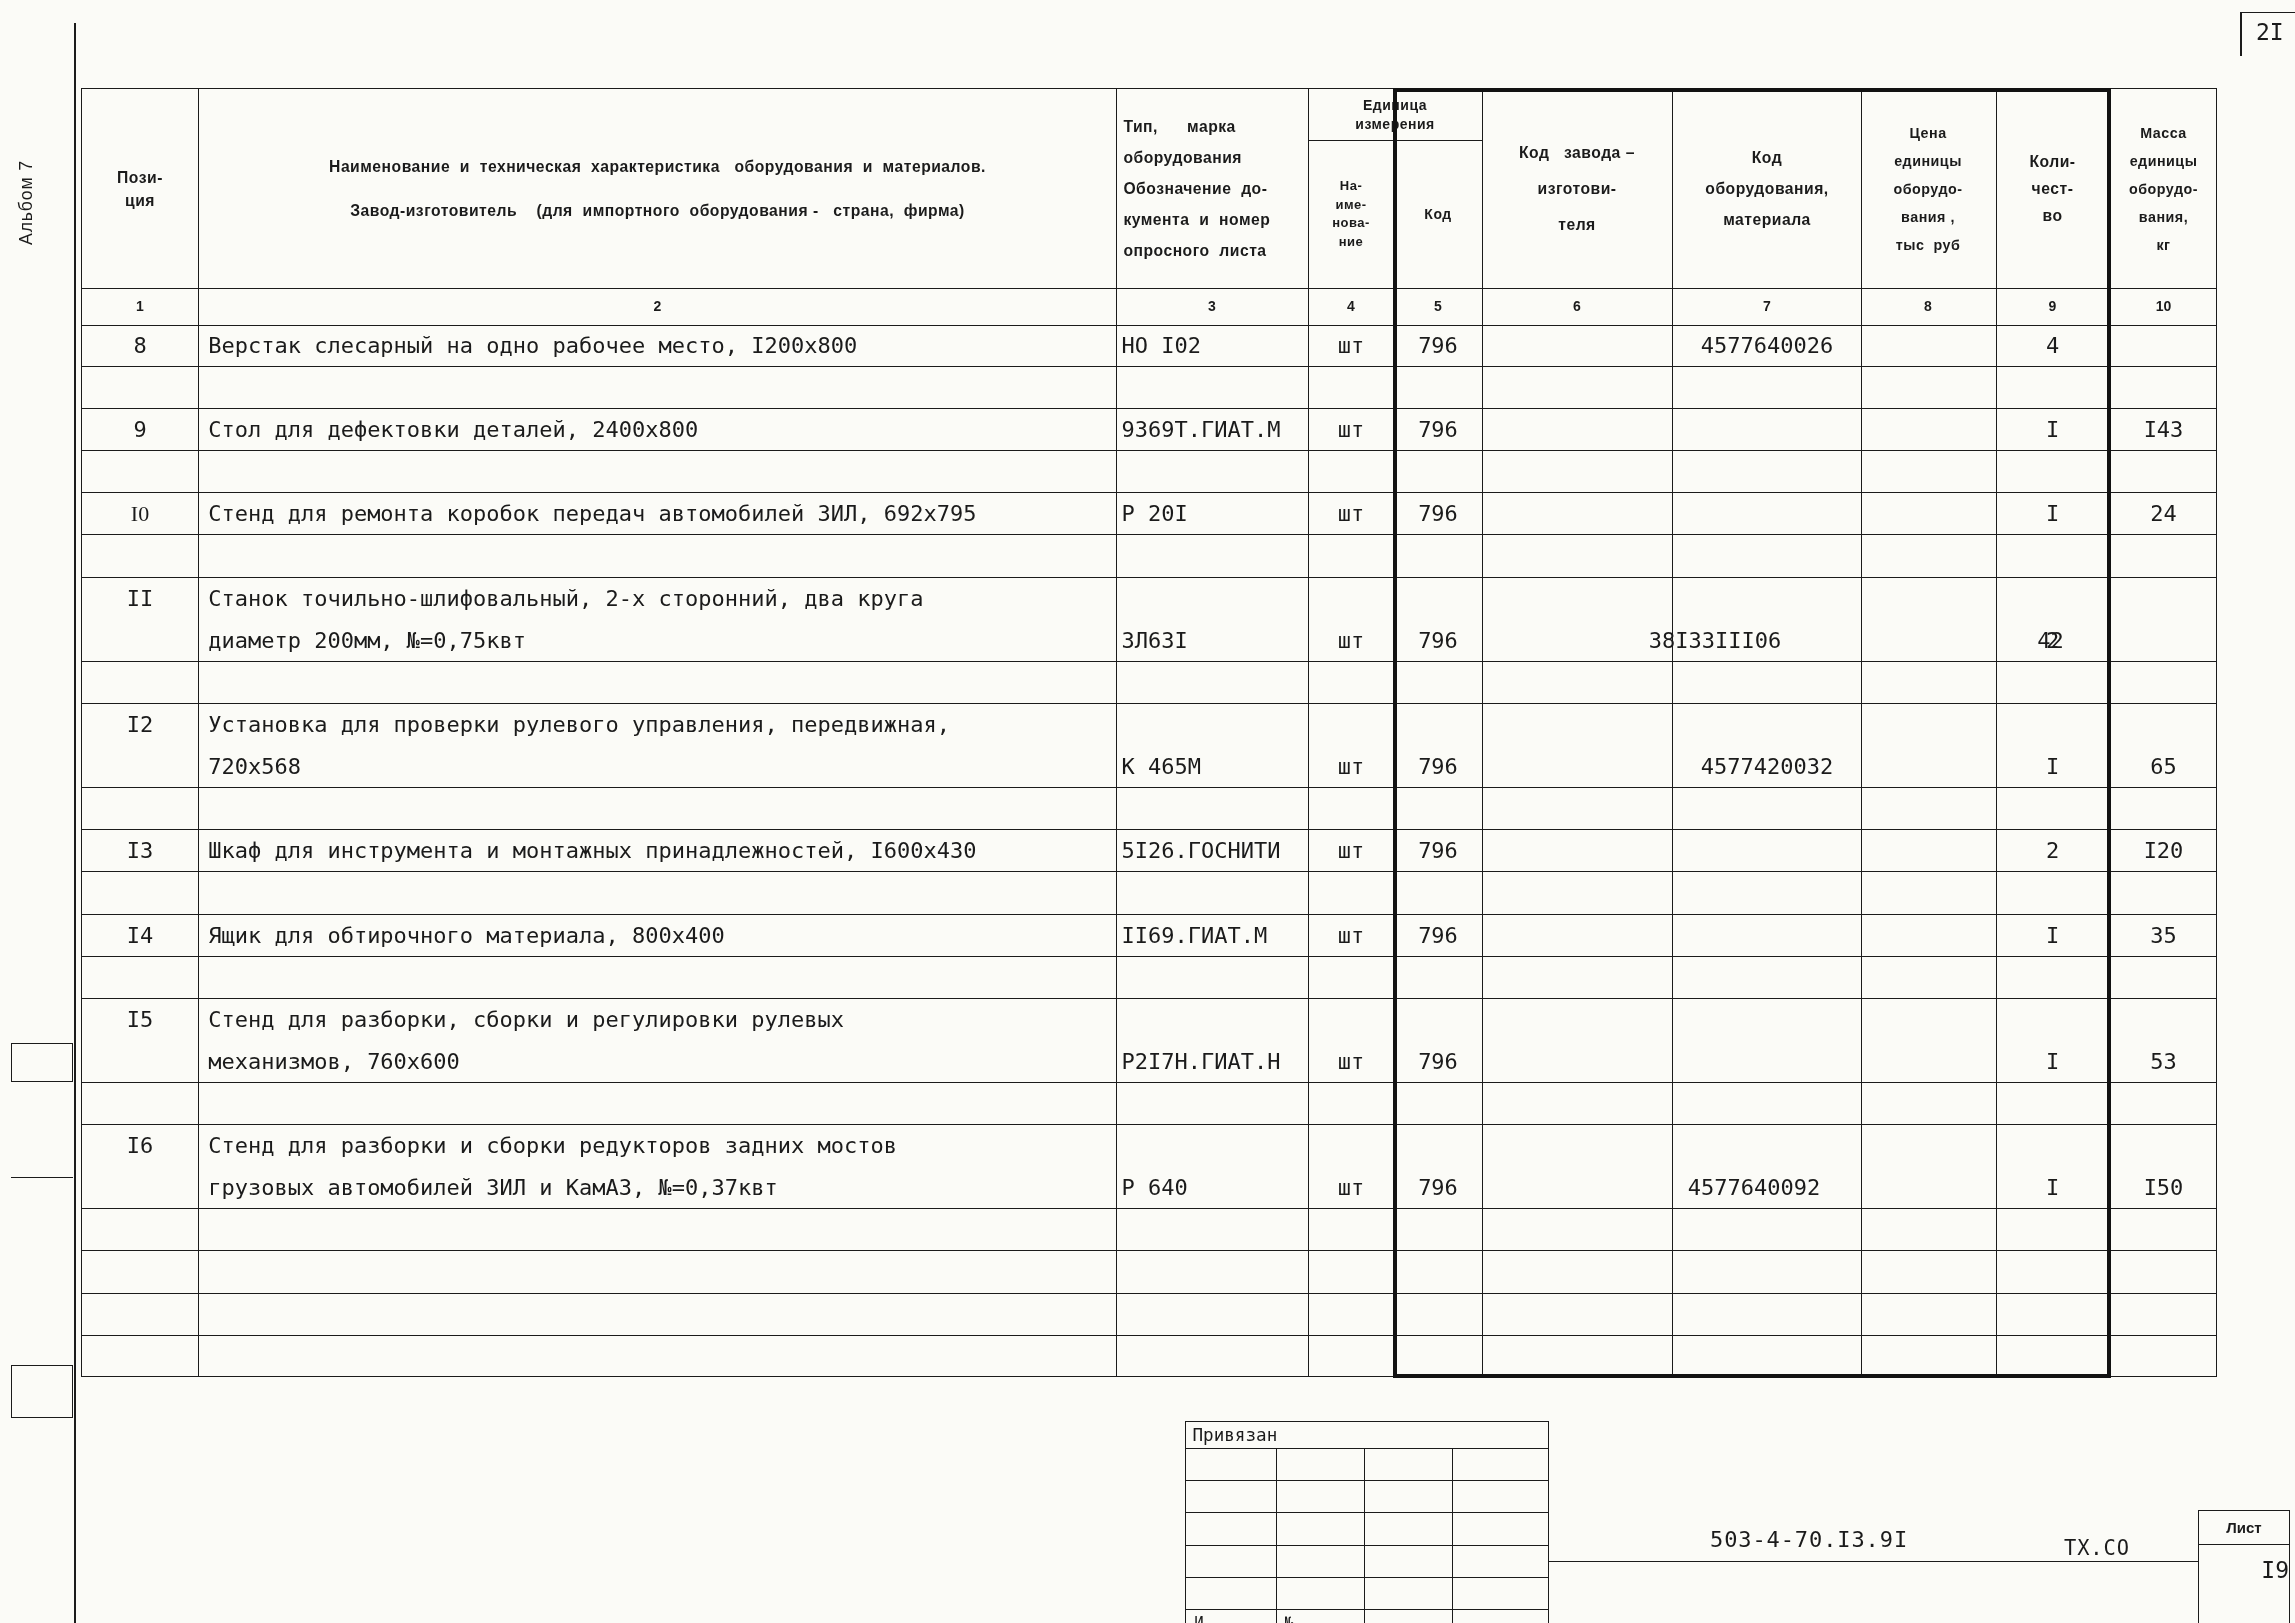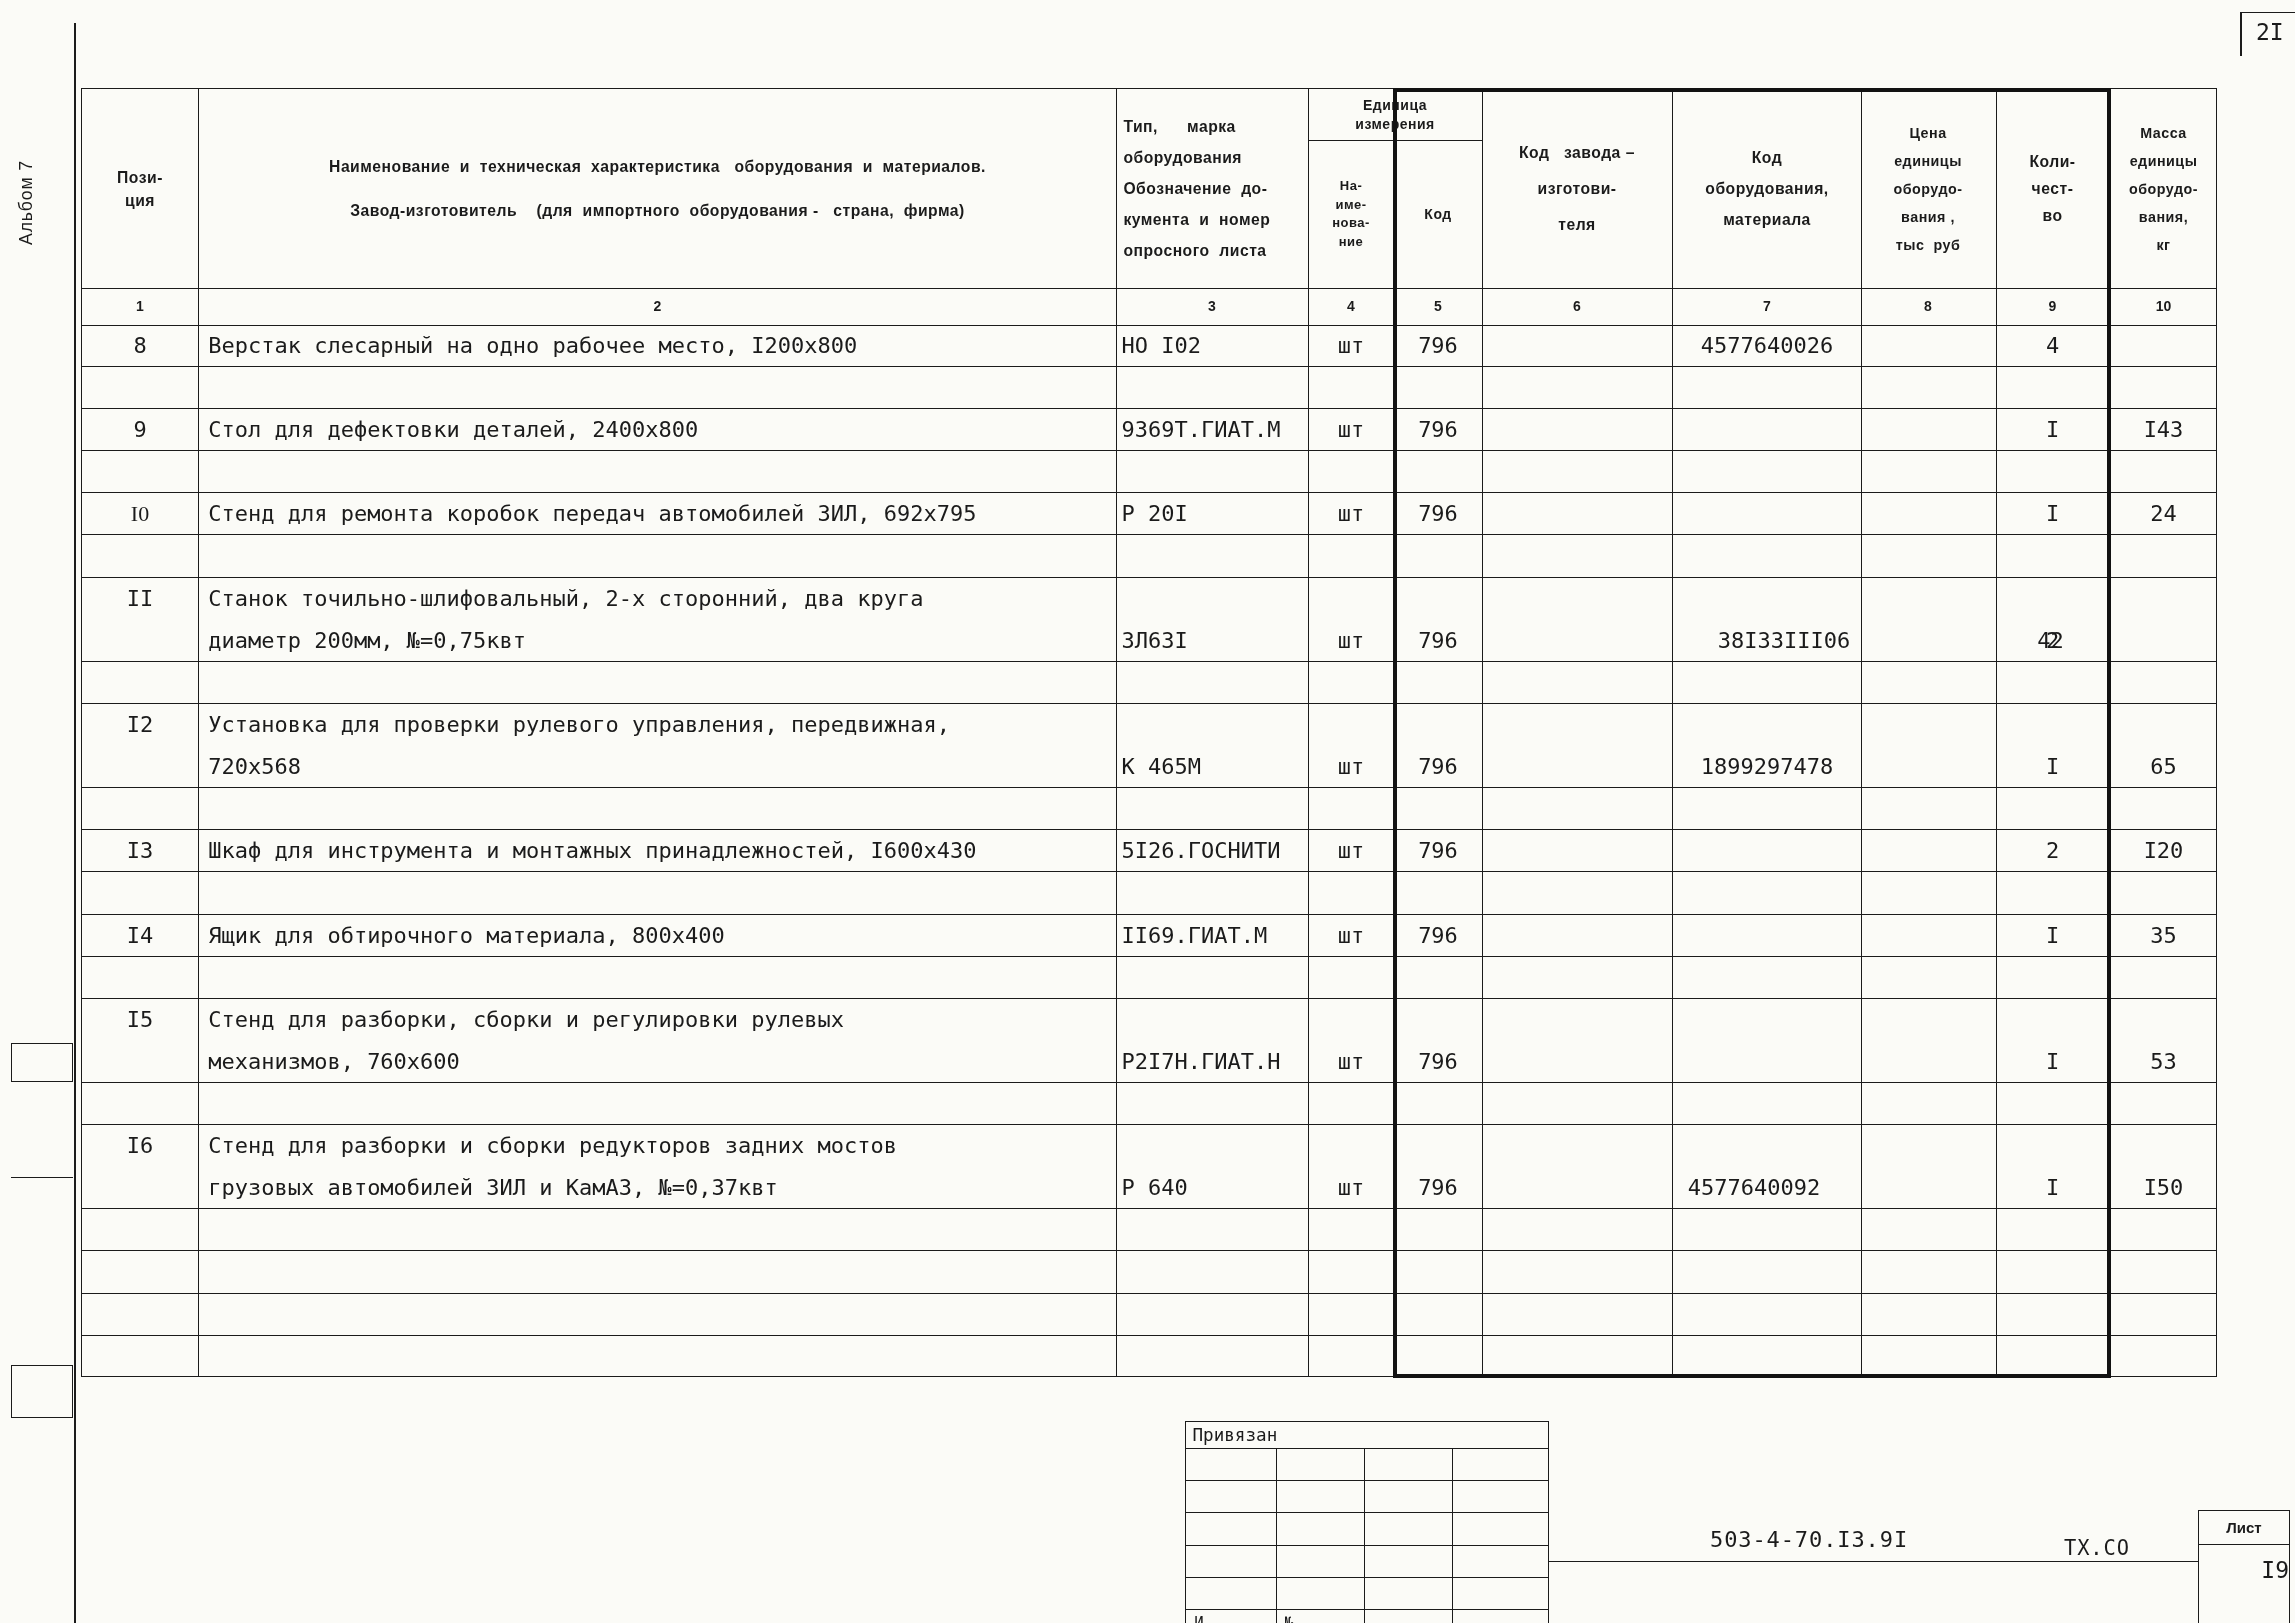--- a/index.html
+++ b/index.html
@@ -225,35 +225,35 @@
       <div class="band lb" style="top: 447px;"></div>
       <div class="band" style="top: 489px;">
         <span class="bcell" style="left: 0px; width: 116px; text-align: center;">II</span>
         <span class="bcell" style="left: 116px; width: 919px; text-align: left; padding-left: 10.2px;">Станок точильно-шлифовальный, 2-х сторонний, два круга</span>
       </div>
       <div class="band lb" style="top: 531px;">
         <span class="bcell" style="left: 116px; width: 919px; text-align: left; padding-left: 10.2px;">диаметр 200мм, №=0,75квт</span>
         <span class="bcell" style="left: 1034px; width: 192px; text-align: left; padding-left: 5.6px;">3Л63I</span>
         <span class="bcell" style="left: 1226px; width: 86px; text-align: center;">шт</span>
         <span class="bcell" style="left: 1312px; width: 88px; text-align: center;">796</span>
-        <span class="bcell" style="left: 1607px; width: 190px; text-align: center;">38I33III06</span>
+        <span class="bcell" style="left: 1538px; width: 190px; text-align: center;">38I33III06</span>
         <span class="bcell" style="left: 1914px; width: 113px; text-align: center;">2</span>
         <span class="bcell" style="left: 1914px; width: 109px; text-align: center;">42</span>
       </div>
       <div class="band lb" style="top: 573px;"></div>
       <div class="band" style="top: 615px;">
         <span class="bcell" style="left: 0px; width: 116px; text-align: center;">I2</span>
         <span class="bcell" style="left: 116px; width: 919px; text-align: left; padding-left: 10.2px;">Установка для проверки рулевого управления, передвижная,</span>
       </div>
       <div class="band lb" style="top: 657px;">
         <span class="bcell" style="left: 116px; width: 919px; text-align: left; padding-left: 10.2px;">720х568</span>
         <span class="bcell" style="left: 1034px; width: 192px; text-align: left; padding-left: 5.6px;">К 465М</span>
         <span class="bcell" style="left: 1226px; width: 86px; text-align: center;">шт</span>
         <span class="bcell" style="left: 1312px; width: 88px; text-align: center;">796</span>
-        <span class="bcell" style="left: 1590px; width: 190px; text-align: center;">1899297478</span>
+        <span class="bcell" style="left: 1590px; width: 190px; text-align: center;">4577420032</span>
         <span class="bcell" style="left: 1914px; width: 113px; text-align: center;">I</span>
         <span class="bcell" style="left: 2027px; width: 109px; text-align: center;">65</span>
       </div>
       <div class="band lb" style="top: 699px;"></div>
       <div class="band lb" style="top: 741px;">
         <span class="bcell" style="left: 0px; width: 116px; text-align: center;">I3</span>
         <span class="bcell" style="left: 116px; width: 919px; text-align: left; padding-left: 10.2px;">Шкаф для инструмента и монтажных принадлежностей, I600х430</span>
         <span class="bcell" style="left: 1034px; width: 192px; text-align: left; padding-left: 5.6px;">5I26.ГОСНИТИ</span>
         <span class="bcell" style="left: 1226px; width: 86px; text-align: center;">шт</span>
         <span class="bcell" style="left: 1312px; width: 88px; text-align: center;">796</span>

